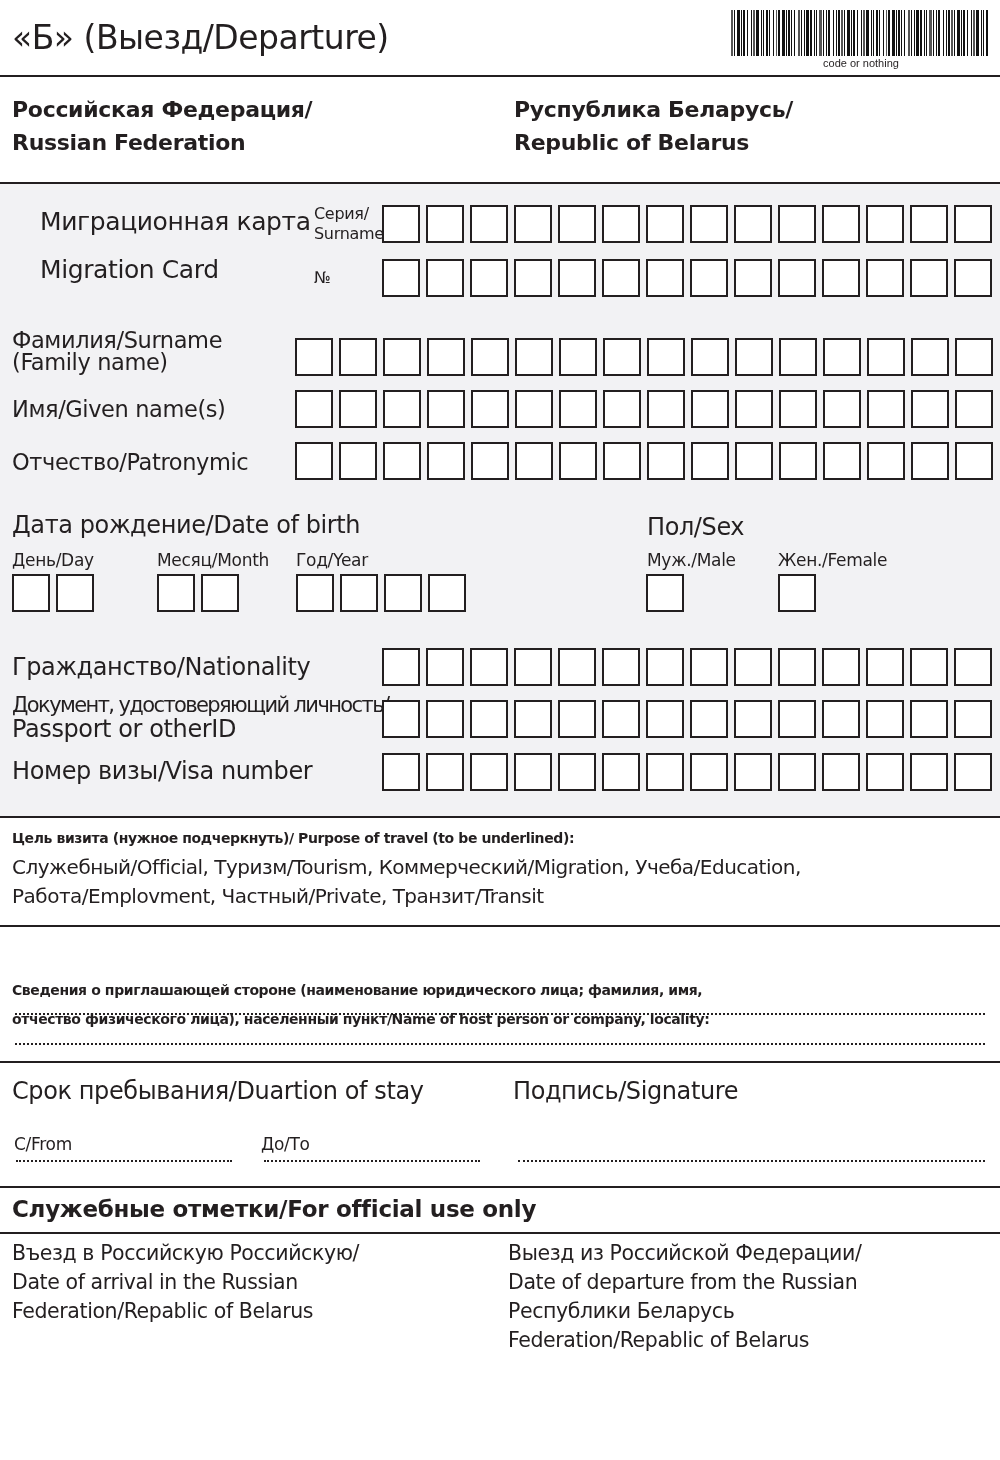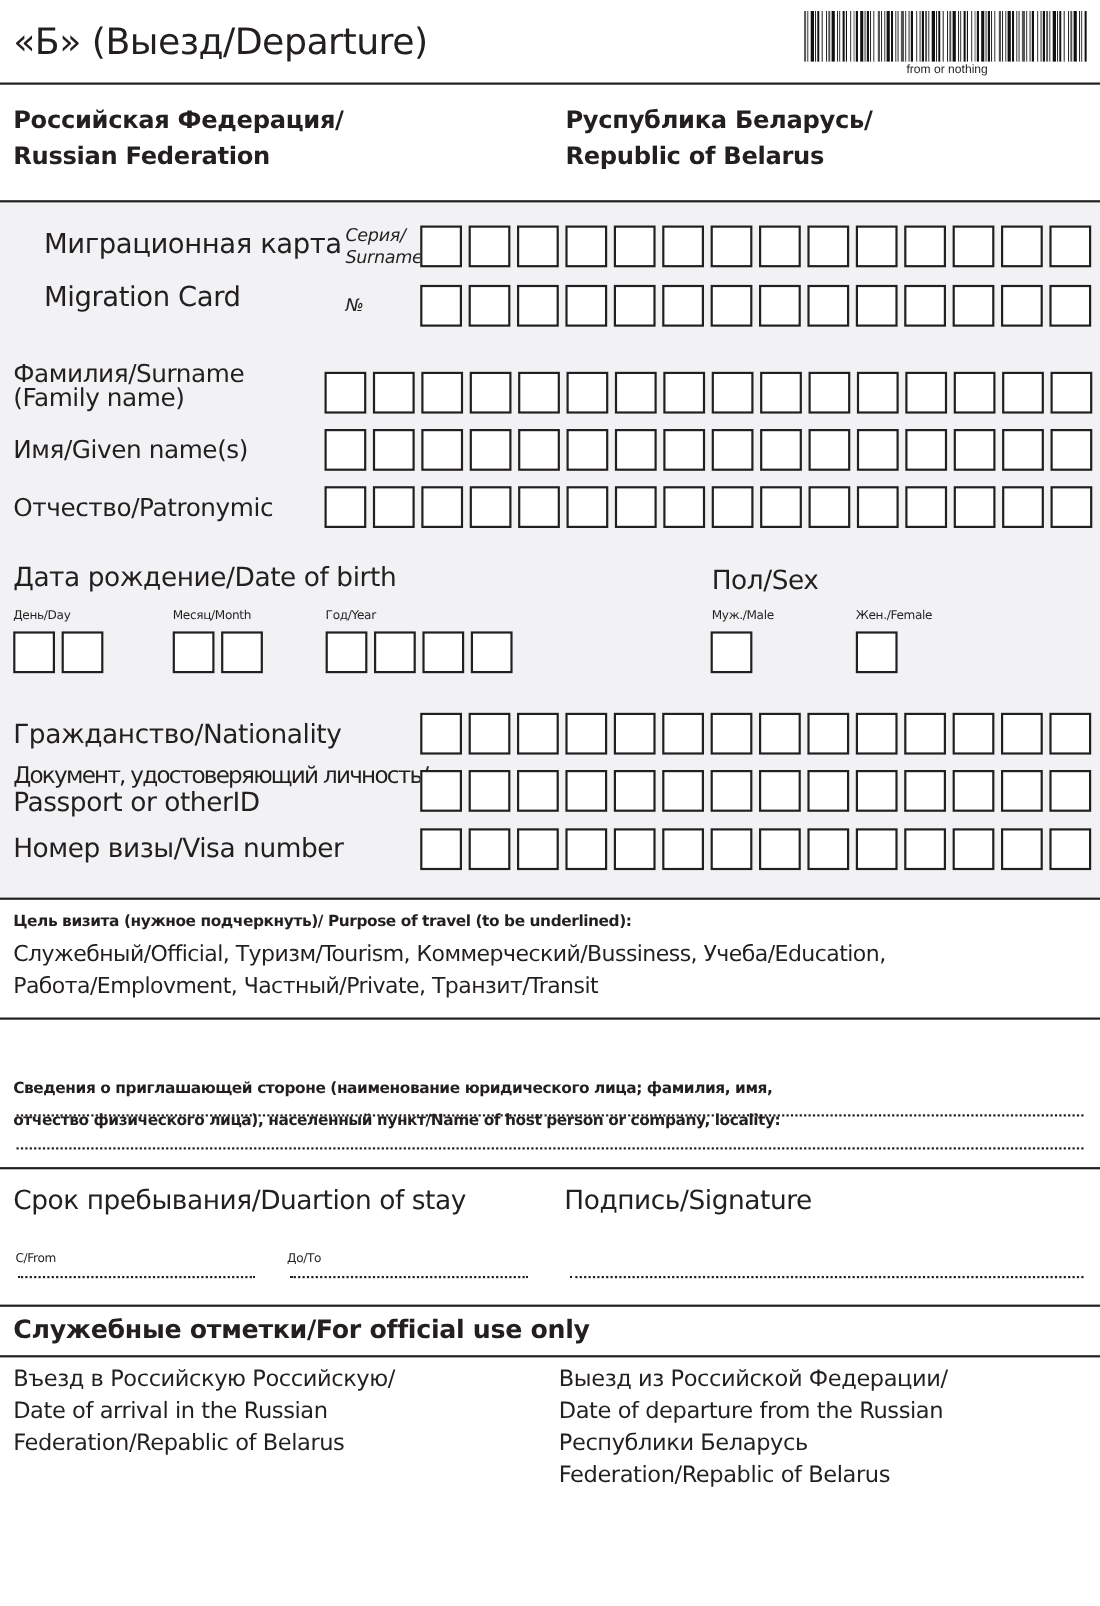--- a/index.html
+++ b/index.html
@@ -12,22 +12,22 @@
   .barcode { left: 731px; top: 10px; width: 260px; height: 46px; display: flex; align-items: stretch; }
   .barcode span { display: block; height: 100%; }
   .barcode-caption { left: 731px; top: 57px; width: 260px; text-align: center; font-family: "Liberation Sans", sans-serif; font-size: 11px; color: #231f20; }
 
   .country { font-size: 22px; font-weight: bold; line-height: 33px; letter-spacing: -0.3px; white-space: nowrap; }
 
   .gray-band { left: 0; top: 184px; width: 1000px; height: 632px; background: #f2f2f4; }
 
   .label-lg { font-size: 25px; line-height: 30px; letter-spacing: -0.4px; white-space: nowrap; margin-left: 28px; }
   .label-md { font-size: 22.5px; line-height: 22px; letter-spacing: -0.4px; white-space: nowrap; }
-  .label-sm { font-size: 16px; line-height: 20px; letter-spacing: -0.3px; white-space: nowrap; font-style: italic; }
-  .label-xs { font-size: 11px; line-height: 22px; letter-spacing: -0.3px; white-space: nowrap; }
+  .label-sm { font-size: 16px; line-height: 20px; letter-spacing: -0.3px; white-space: nowrap; }
+  .label-xs { font-size: 17px; line-height: 22px; letter-spacing: -0.3px; white-space: nowrap; }
   .label-condensed { font-size: 20px; letter-spacing: -1.6px; line-height: 24px; white-space: nowrap; transform-origin: left top; }
 
   .boxes { display: flex; gap: 6px; }
   .box { width: 38px; height: 38px; background: #ffffff; border: 2.5px solid #231f20; flex: none; }
 
   .section-title { font-size: 14px; font-weight: bold; line-height: 29px; letter-spacing: -0.4px; white-space: nowrap; }
   .body-text { font-size: 20px; line-height: 29px; letter-spacing: -0.5px; white-space: nowrap; }
 
   .dotted { position: absolute; height: 2px; border-bottom: 2px dotted #231f20; }
 
@@ -197,21 +197,21 @@
     <span style="width: 1px; background: rgb(255, 255, 255);"></span>
     <span style="width: 3px; background: rgb(17, 17, 17);"></span>
     <span style="width: 2px; background: rgb(255, 255, 255);"></span>
     <span style="width: 1px; background: rgb(17, 17, 17);"></span>
     <span style="width: 1px; background: rgb(255, 255, 255);"></span>
     <span style="width: 1px; background: rgb(17, 17, 17);"></span>
     <span style="width: 2px; background: rgb(255, 255, 255);"></span>
     <span style="width: 2px; background: rgb(17, 17, 17);"></span>
     <span style="width: 1px; background: rgb(255, 255, 255);"></span>
   </div>
-<div class="abs barcode-caption">from or nothing</div>
+<div class="abs barcode-caption">code or nothing</div>
 <div class="hr" style="top:75px;"></div>
 
 <div class="abs country" style="left:12px; top:93px;">
   <div>Российская Федерация/</div>
   <div>Russian Federation</div>
 </div>
 <div class="abs country" style="left:514px; top:93px;">
   <div>Руспублика Беларусь/</div>
   <div>Republic of Belarus</div>
 </div>
@@ -397,21 +397,21 @@
     <div class="box"></div>
     <div class="box"></div>
     <div class="box"></div>
     <div class="box"></div>
   </div>
 
 <div class="hr" style="top:816px;"></div>
 
 <div class="abs" style="left:12px; top:824px;">
   <div class="section-title">Цель визита (нужное подчеркнуть)/ Purpose of travel (to be underlined):</div>
-  <div class="body-text">Служебный/Official, Туризм/Tourism, Коммерческий/Bussiness, Учеба/Education,</div>
+  <div class="body-text">Служебный/Official, Туризм/Tourism, Коммерческий/Migration, Учеба/Education,</div>
   <div class="body-text">Работа/Emplovment, Частный/Private, Транзит/Transit</div>
 </div>
 
 <div class="hr" style="top:925px;"></div>
 
 <div class="abs" style="left:12px; top:976px;">
   <div class="section-title">Сведения о приглашающей стороне (наименование юридического лица; фамилия, имя,</div>
   <div class="section-title">отчество физического лица), населенный пункт/Name of host person or company, locality:</div>
 </div>
 <div class="dotted" style="left:15px; top:1013px; width:970px;"></div>

